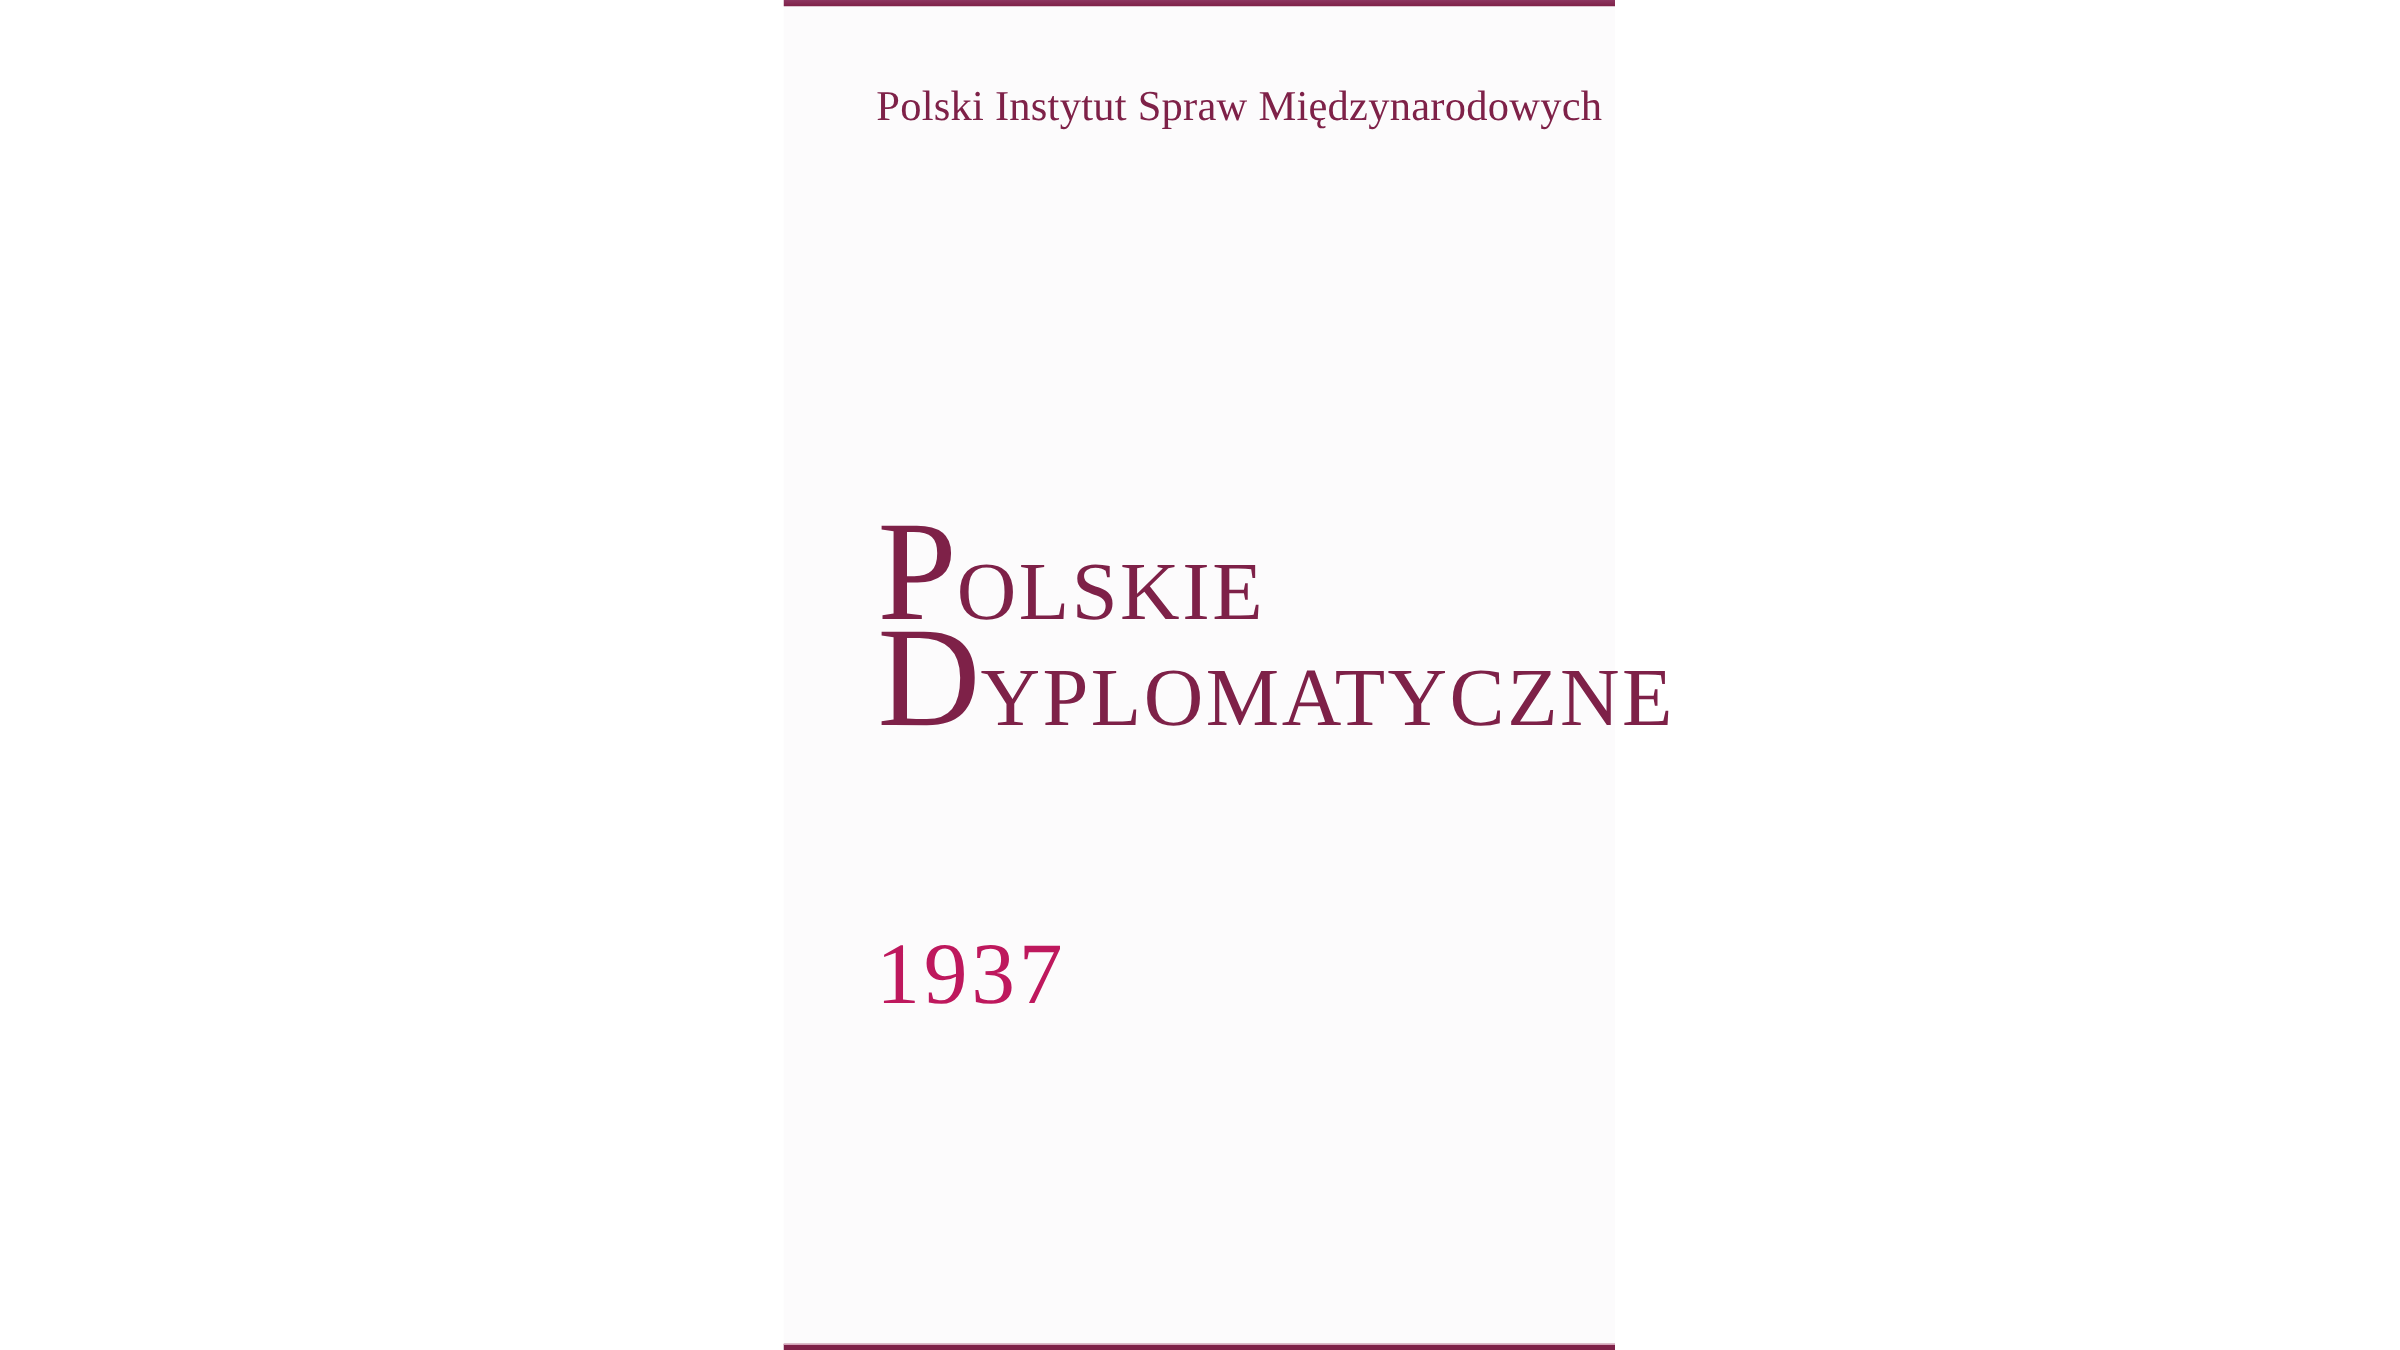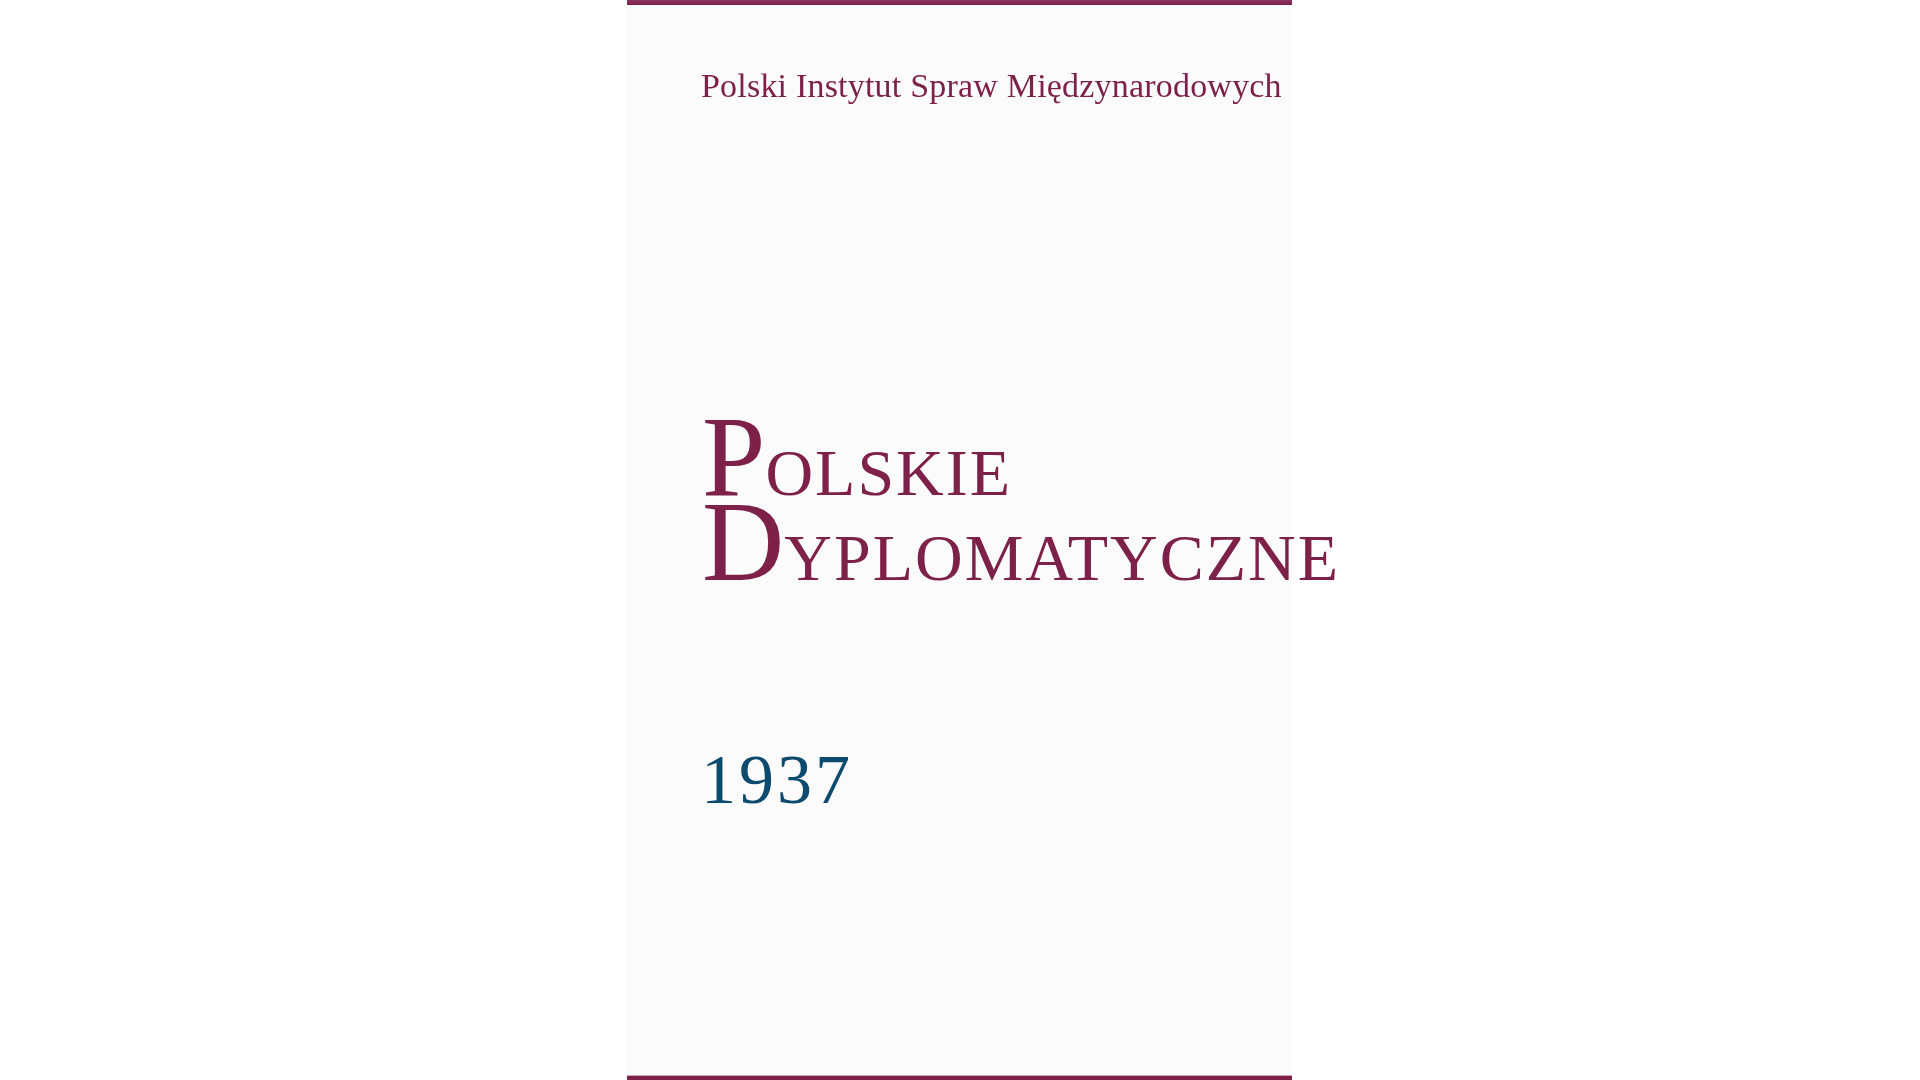--- a/index.html
+++ b/index.html
@@ -68,21 +68,21 @@
   .title-line .rest {
     font-size: 66px;
     letter-spacing: 2px;
   }
   .year {
     position: absolute;
     left: 74px;
     top: 745px;
     font-size: 70px;
     line-height: 70px;
-    color: #0c4a6e;
+    color: #be185d;
     letter-spacing: 3px;
     white-space: nowrap;
   }
 </style>
 </head>
 <body>
 
 <div class="canvas">
   <div class="page">
 

